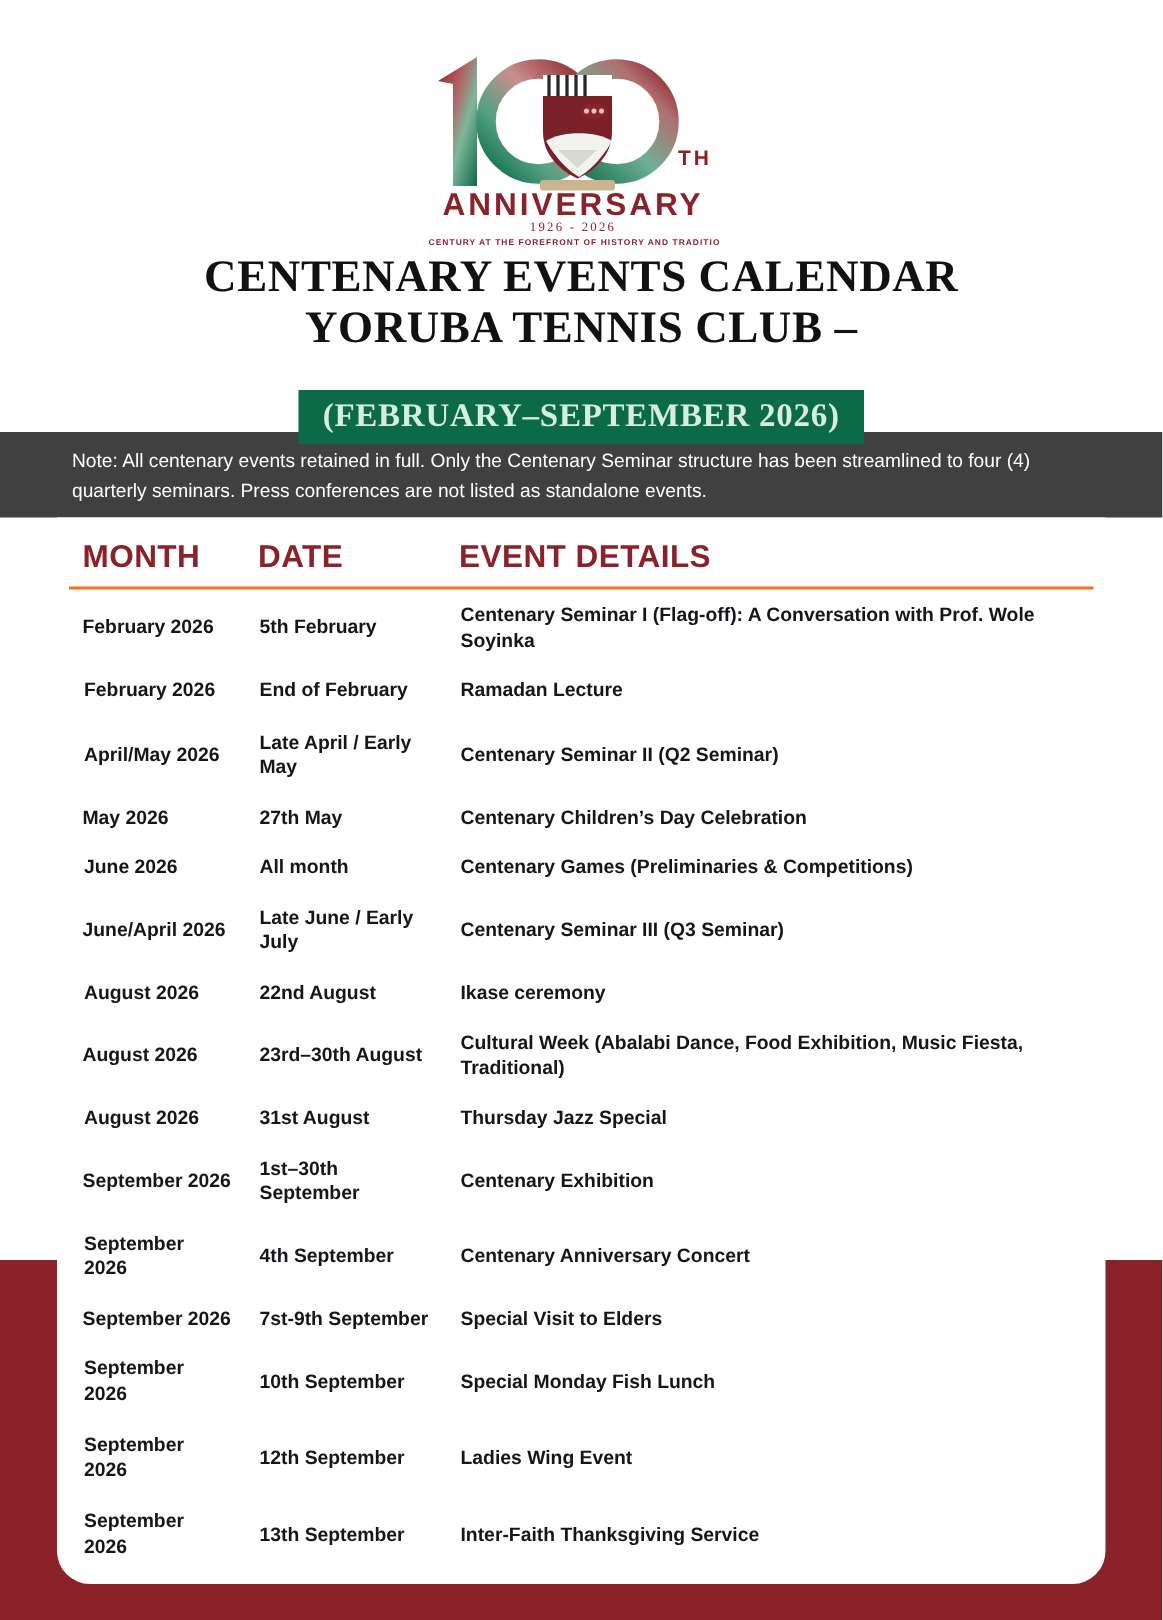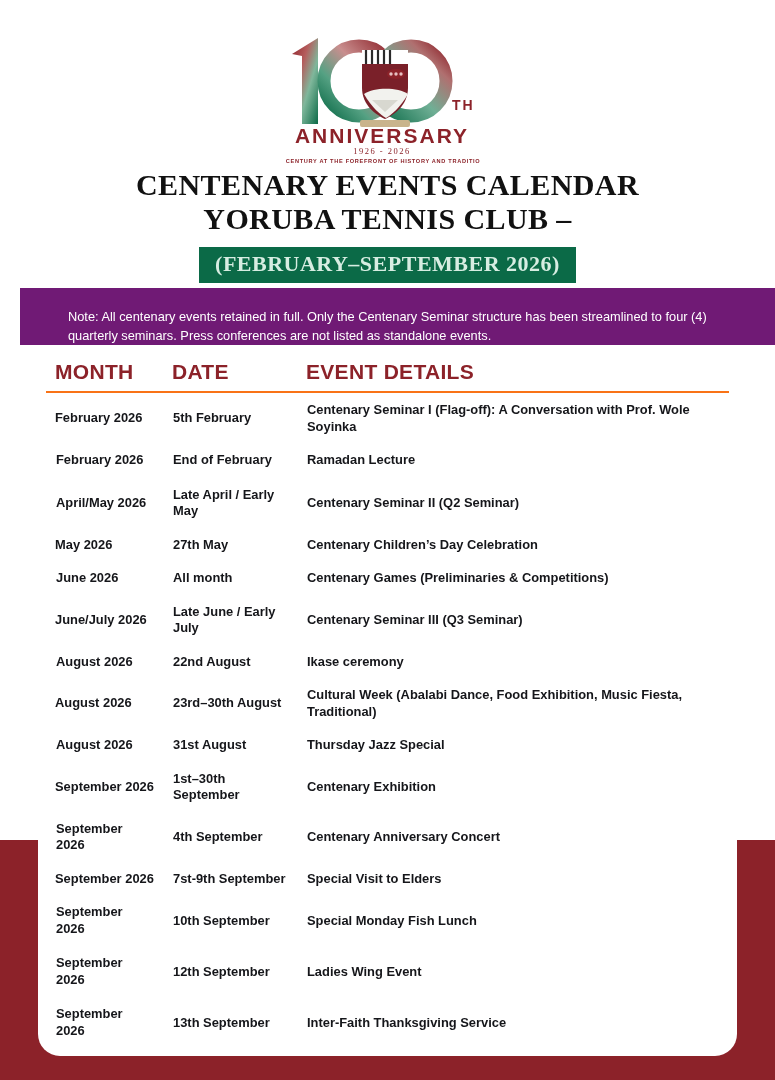--- a/index.html
+++ b/index.html
@@ -48,41 +48,40 @@
   #main-title {
     font-family:"Liberation Serif", serif;
     font-weight:bold;
     font-size:30px;
     line-height:1.13;
     color:#111111;
     letter-spacing:0.4px;
   }
   #subtitle-badge {
     display:inline-block;
-    margin-top:11px;
+    margin-top:24px;
     background:#0B6A47;
     color:#D7EDE2;
     font-family:"Liberation Serif", serif;
     font-weight:bold;
     font-size:22px;
     letter-spacing:0.5px;
     padding:4px 16px 6px 16px;
   }
 
   
   #note-band {
     position:absolute;
     left:0; right:0;
     top:288px;
     height:57px;
-    background:#701a75;
+    background:#404040;
     z-index:2;
     display:flex;
-    align-items:flex-end;
-    margin-left:20px;
+    align-items:center;
   }
   #note-text {
     color:#ffffff;
     font-size:12.8px;
     line-height:1.5;
     padding:0 48px;
     font-weight:400;
   }
 
   
@@ -263,21 +262,21 @@
           <td class="cell-month">May 2026</td>
           <td class="cell-date">27th May</td>
           <td class="cell-event">Centenary Children’s Day Celebration</td>
         </tr>
         <tr class="tone-green">
           <td class="cell-month">June 2026</td>
           <td class="cell-date">All month</td>
           <td class="cell-event">Centenary Games (Preliminaries &amp; Competitions)</td>
         </tr>
         <tr class="tone-plain">
-          <td class="cell-month">June/July 2026</td>
+          <td class="cell-month">June/April 2026</td>
           <td class="cell-date">Late June / Early July</td>
           <td class="cell-event">Centenary Seminar III (Q3 Seminar)</td>
         </tr>
         <tr class="tone-green">
           <td class="cell-month">August 2026</td>
           <td class="cell-date">22nd August</td>
           <td class="cell-event">Ikase ceremony</td>
         </tr>
         <tr class="tone-plain">
           <td class="cell-month">August 2026</td>

